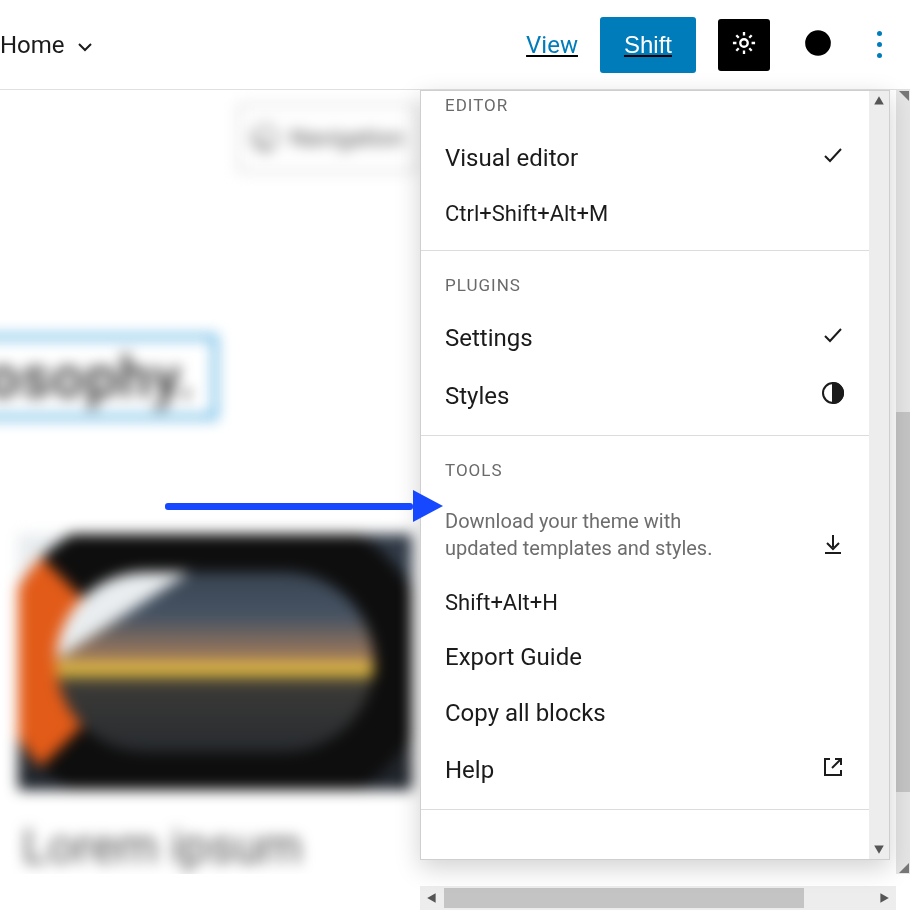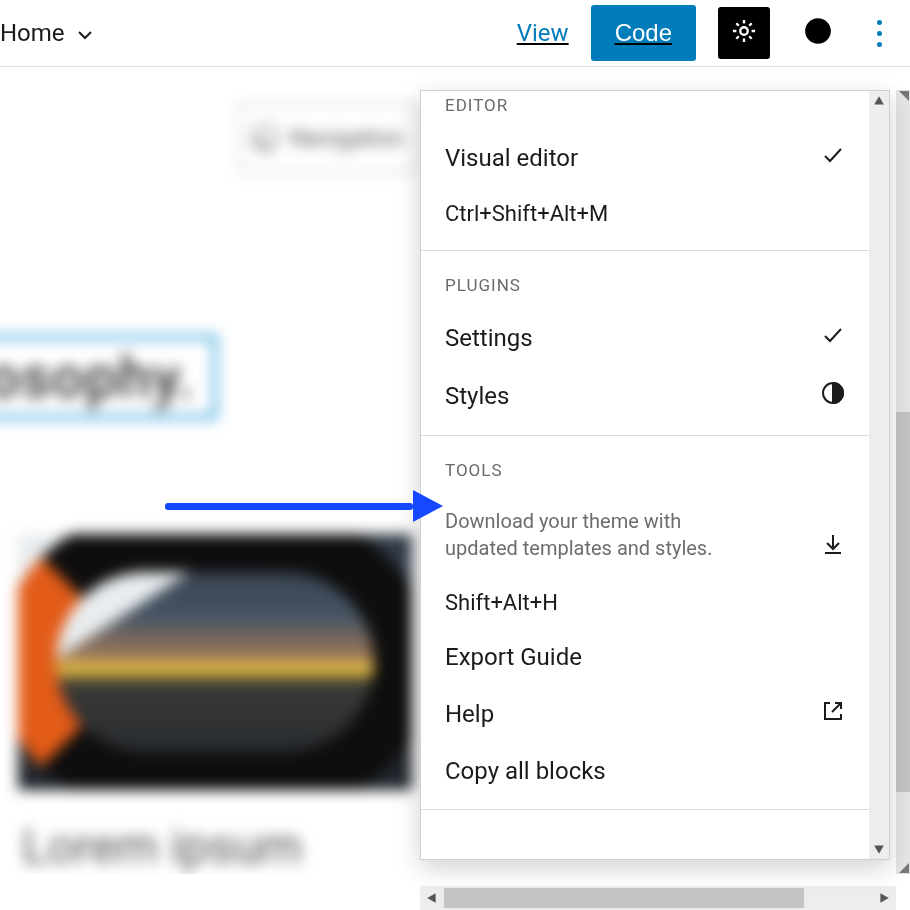--- a/index.html
+++ b/index.html
@@ -1,20 +1,20 @@
 <!DOCTYPE html>
 <html><head>
 <meta charset="utf-8">
 <style>
   * { box-sizing: border-box; margin: 0; padding: 0; }
   html, body { width: 910px; height: 910px; overflow: hidden; font-family: -apple-system, "Segoe UI", Roboto, sans-serif; background: #fff; }
 
   
   .topbar {
-    height: 67px;
+    height: 90px;
     display: flex;
     align-items: center;
     justify-content: space-between;
     padding: 0 18px 0 0;
     border-bottom: 1px solid #e0e0e0;
     background: #fff;
     position: relative;
     z-index: 5;
   }
   .topbar-left { display:flex; align-items:center; gap:8px; padding-left:0;}
@@ -140,21 +140,21 @@
       <span>Home</span>
       <span class="chev-down">
         <svg viewBox="0 0 20 20">
             <polyline points="4 7 10 13 16 7"></polyline>
           </svg>
       </span>
     </div>
   </div>
   <div class="topbar-right">
     <span class="view-link">View</span>
-    <button class="save-btn">Code</button>
+    <button class="save-btn">Shift</button>
     <div class="sq-btn dark">
       <span>
         <svg viewBox="0 0 24 24">
             <circle cx="12" cy="12" r="3.2" fill="none" stroke="#fff" stroke-width="2"></circle>
             <path fill="none" stroke="#fff" stroke-width="2" d="M12 2.5v3M12 18.5v3M21.5 12h-3M5.5 12h-3M18.6 5.4l-2.1 2.1M7.5 16.5l-2.1 2.1M18.6 18.6l-2.1-2.1M7.5 7.5 5.4 5.4"></path>
           </svg>
       </span>
     </div>
     <div class="sq-btn styles-btn">
       <span>
@@ -260,32 +260,32 @@
 
     <div class="menu-item">
       <span class="shortcut">Shift+Alt+H</span>
     </div>
 
     <div class="menu-item">
       <span class="lbl">Export Guide</span>
     </div>
 
     <div class="menu-item">
+      <span class="lbl">Copy all blocks</span>
+    </div>
+
+    <div class="menu-item">
       <span class="lbl">Help</span>
       <span>
         <svg viewBox="0 0 24 24">
             <path d="M9 4H4v16h16v-5"></path>
             <path d="M14 4h6v6"></path>
             <path d="M20 4 11 13"></path>
           </svg>
       </span>
-    </div>
-
-    <div class="menu-item">
-      <span class="lbl">Copy all blocks</span>
     </div>
 
     <div class="divider"></div>
 
     <div class="menu-item">
       
     </div>
 
   </div>
 </div>

